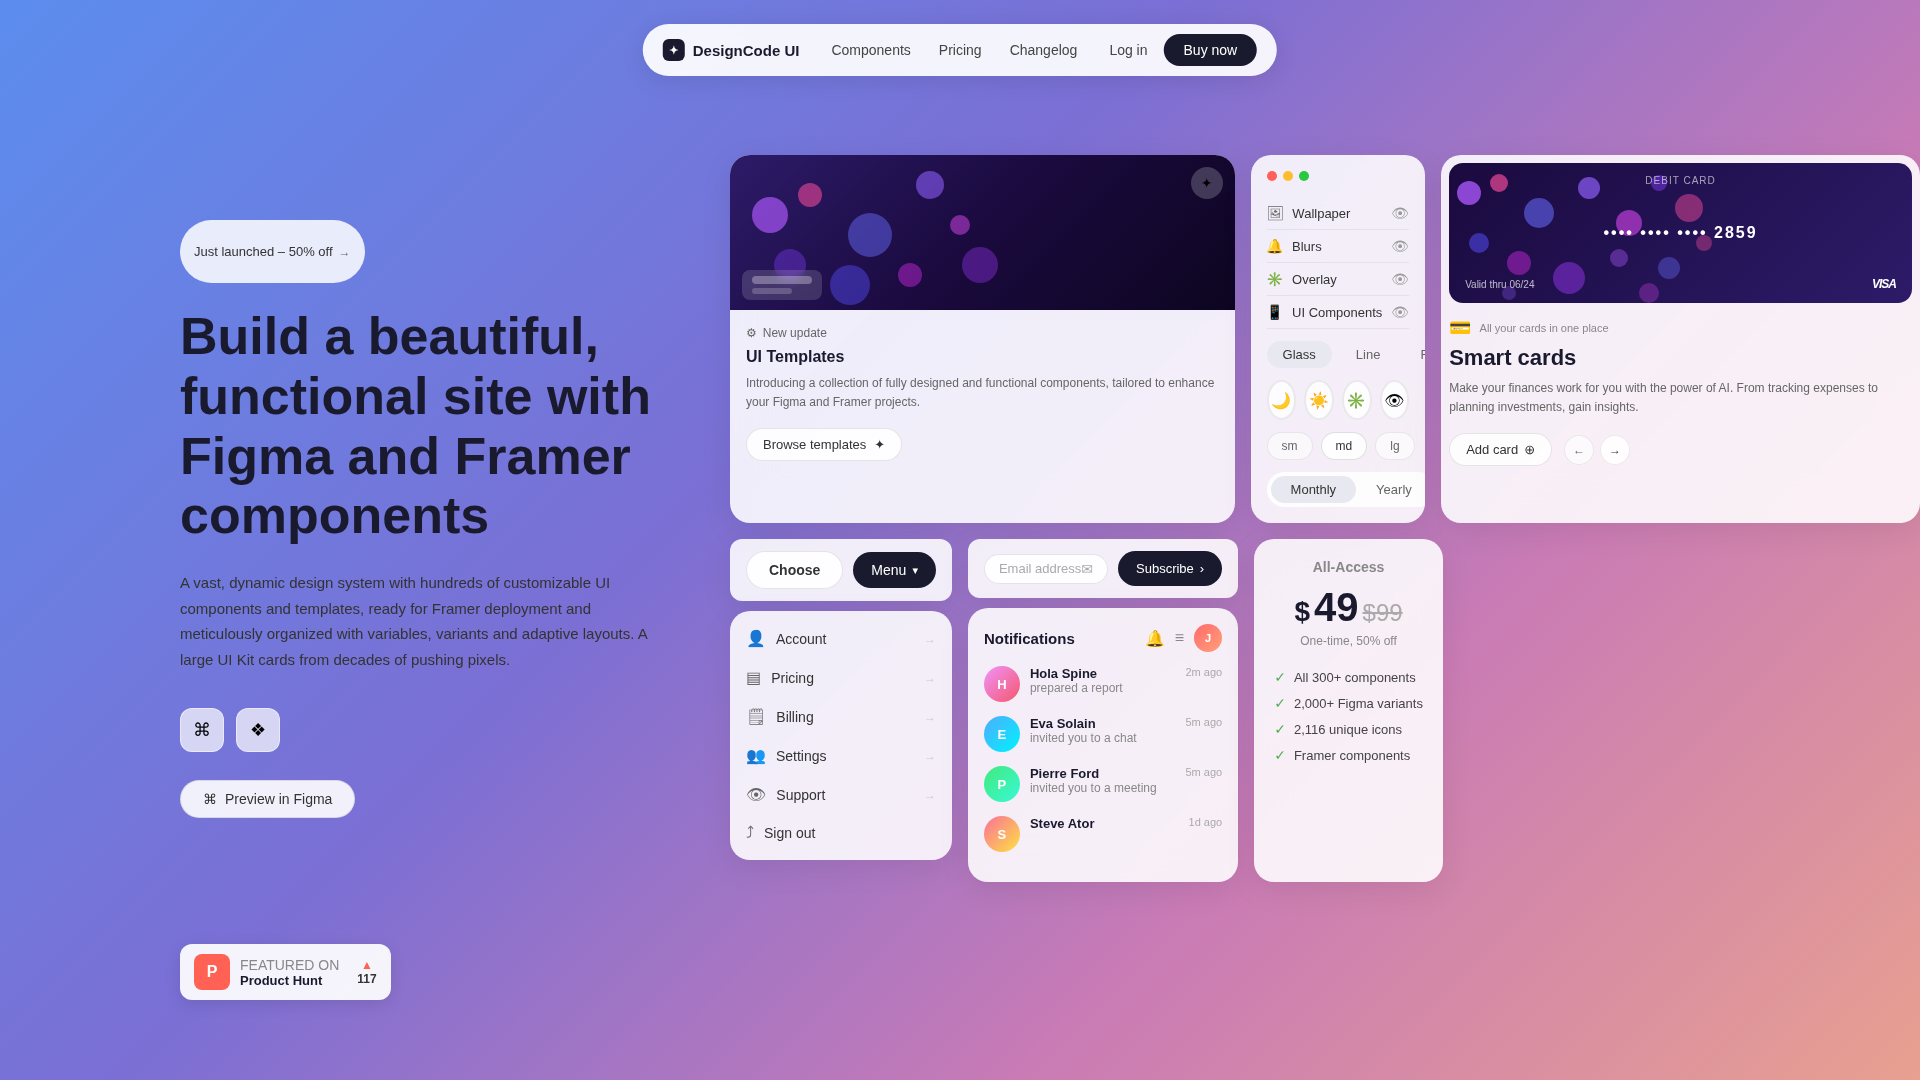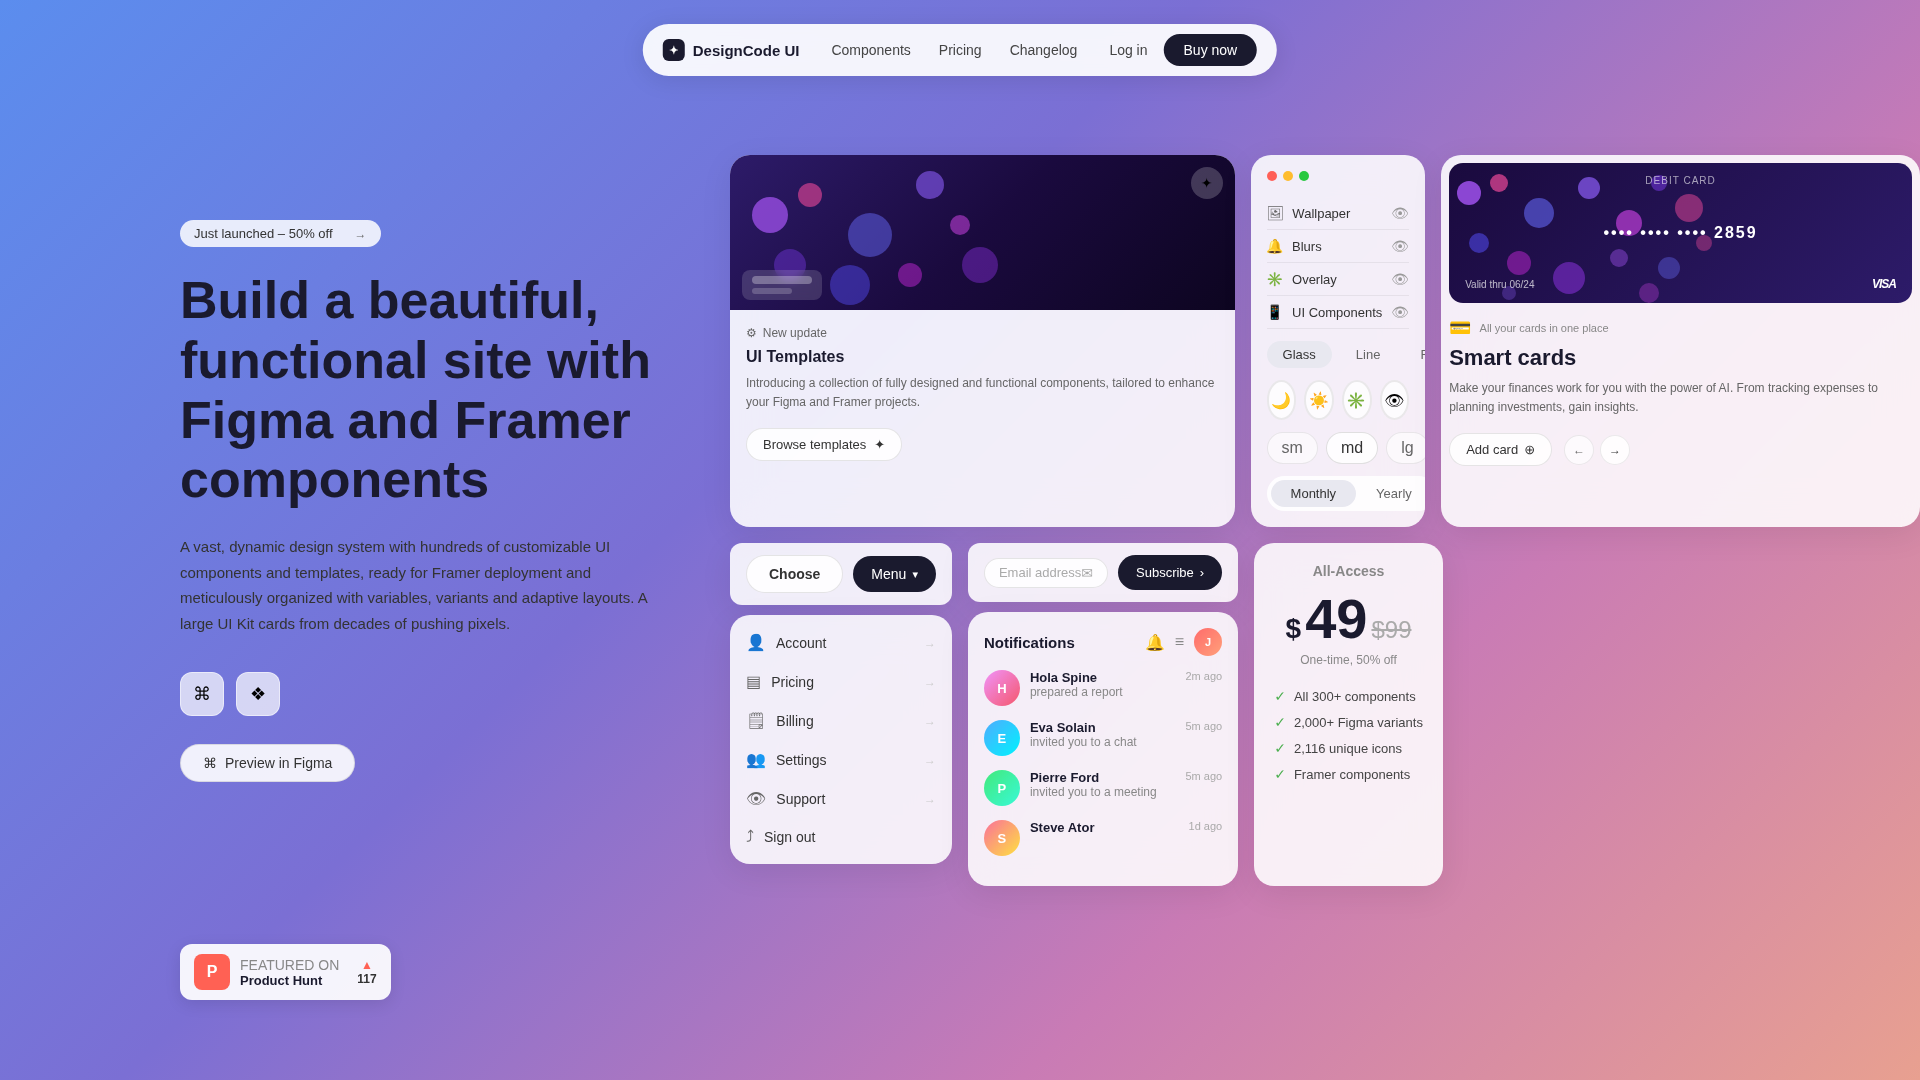--- a/index.html
+++ b/index.html
@@ -84,24 +84,24 @@
 
     
     .hero {
       position: absolute;
       left: 180px;
       top: 220px;
     }
     .badge-launch {
       display: inline-flex;
       align-items: center;
-      gap: 22px;
+      gap: 6px;
       background: rgba(255,255,255,0.85);
       border-radius: 50px;
-      padding: 6px 14px;
+      padding: 24px 14px;
       font-size: 13px;
       font-weight: 500;
       color: #333;
       margin-bottom: 24px;
       cursor: pointer;
     }
     .badge-arrow {
       font-size: 12px;
       color: #666;
     }
@@ -348,21 +348,21 @@
       background: rgba(255,255,255,0.8);
     }
 
     .size-pills {
       display: flex;
       gap: 8px;
     }
     .size-pill {
       padding: 6px 14px;
       border-radius: 50px;
-      font-size: 16px;
+      font-size: 12px;
       font-weight: 500;
       cursor: pointer;
     }
     .size-inactive { background: rgba(255,255,255,0.6); color: #666; border: 1px solid rgba(0,0,0,0.08); }
     .size-active { background: rgba(255,255,255,0.9); color: #333; border: 1px solid rgba(0,0,0,0.12); }
 
     
     .billing-toggle {
       display: flex;
       gap: 0;
@@ -656,21 +656,21 @@
       justify-content: center;
       gap: 4px;
       margin-bottom: 6px;
     }
     .price-dollar {
       font-size: 28px;
       font-weight: 700;
       color: #1a1a2e;
     }
     .price-main {
-      font-size: 56px;
+      font-size: 40px;
       font-weight: 800;
       color: #1a1a2e;
       line-height: 1;
     }
     .price-old {
       font-size: 24px;
       color: #aaa;
       text-decoration: line-through;
     }
     .pricing-discount {

